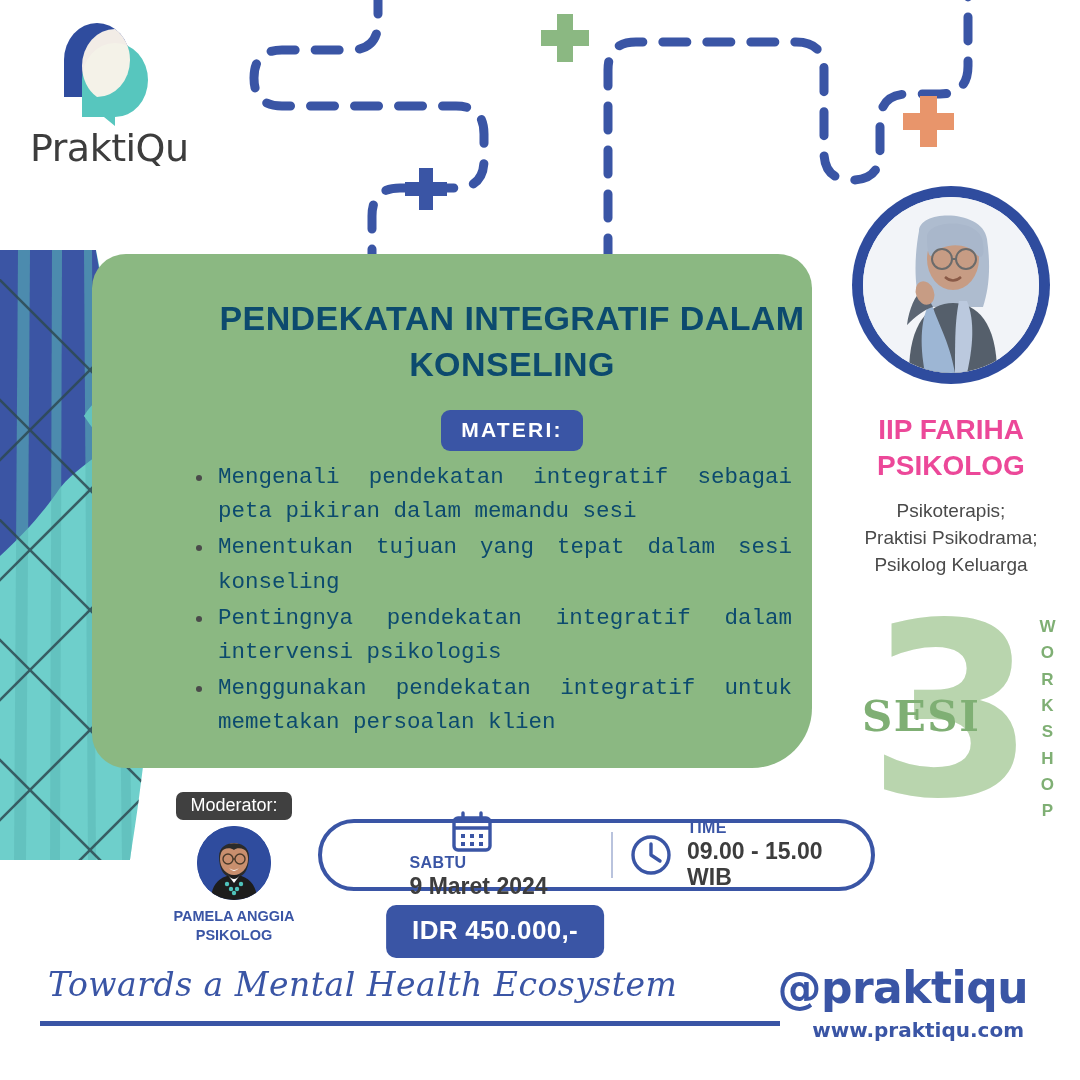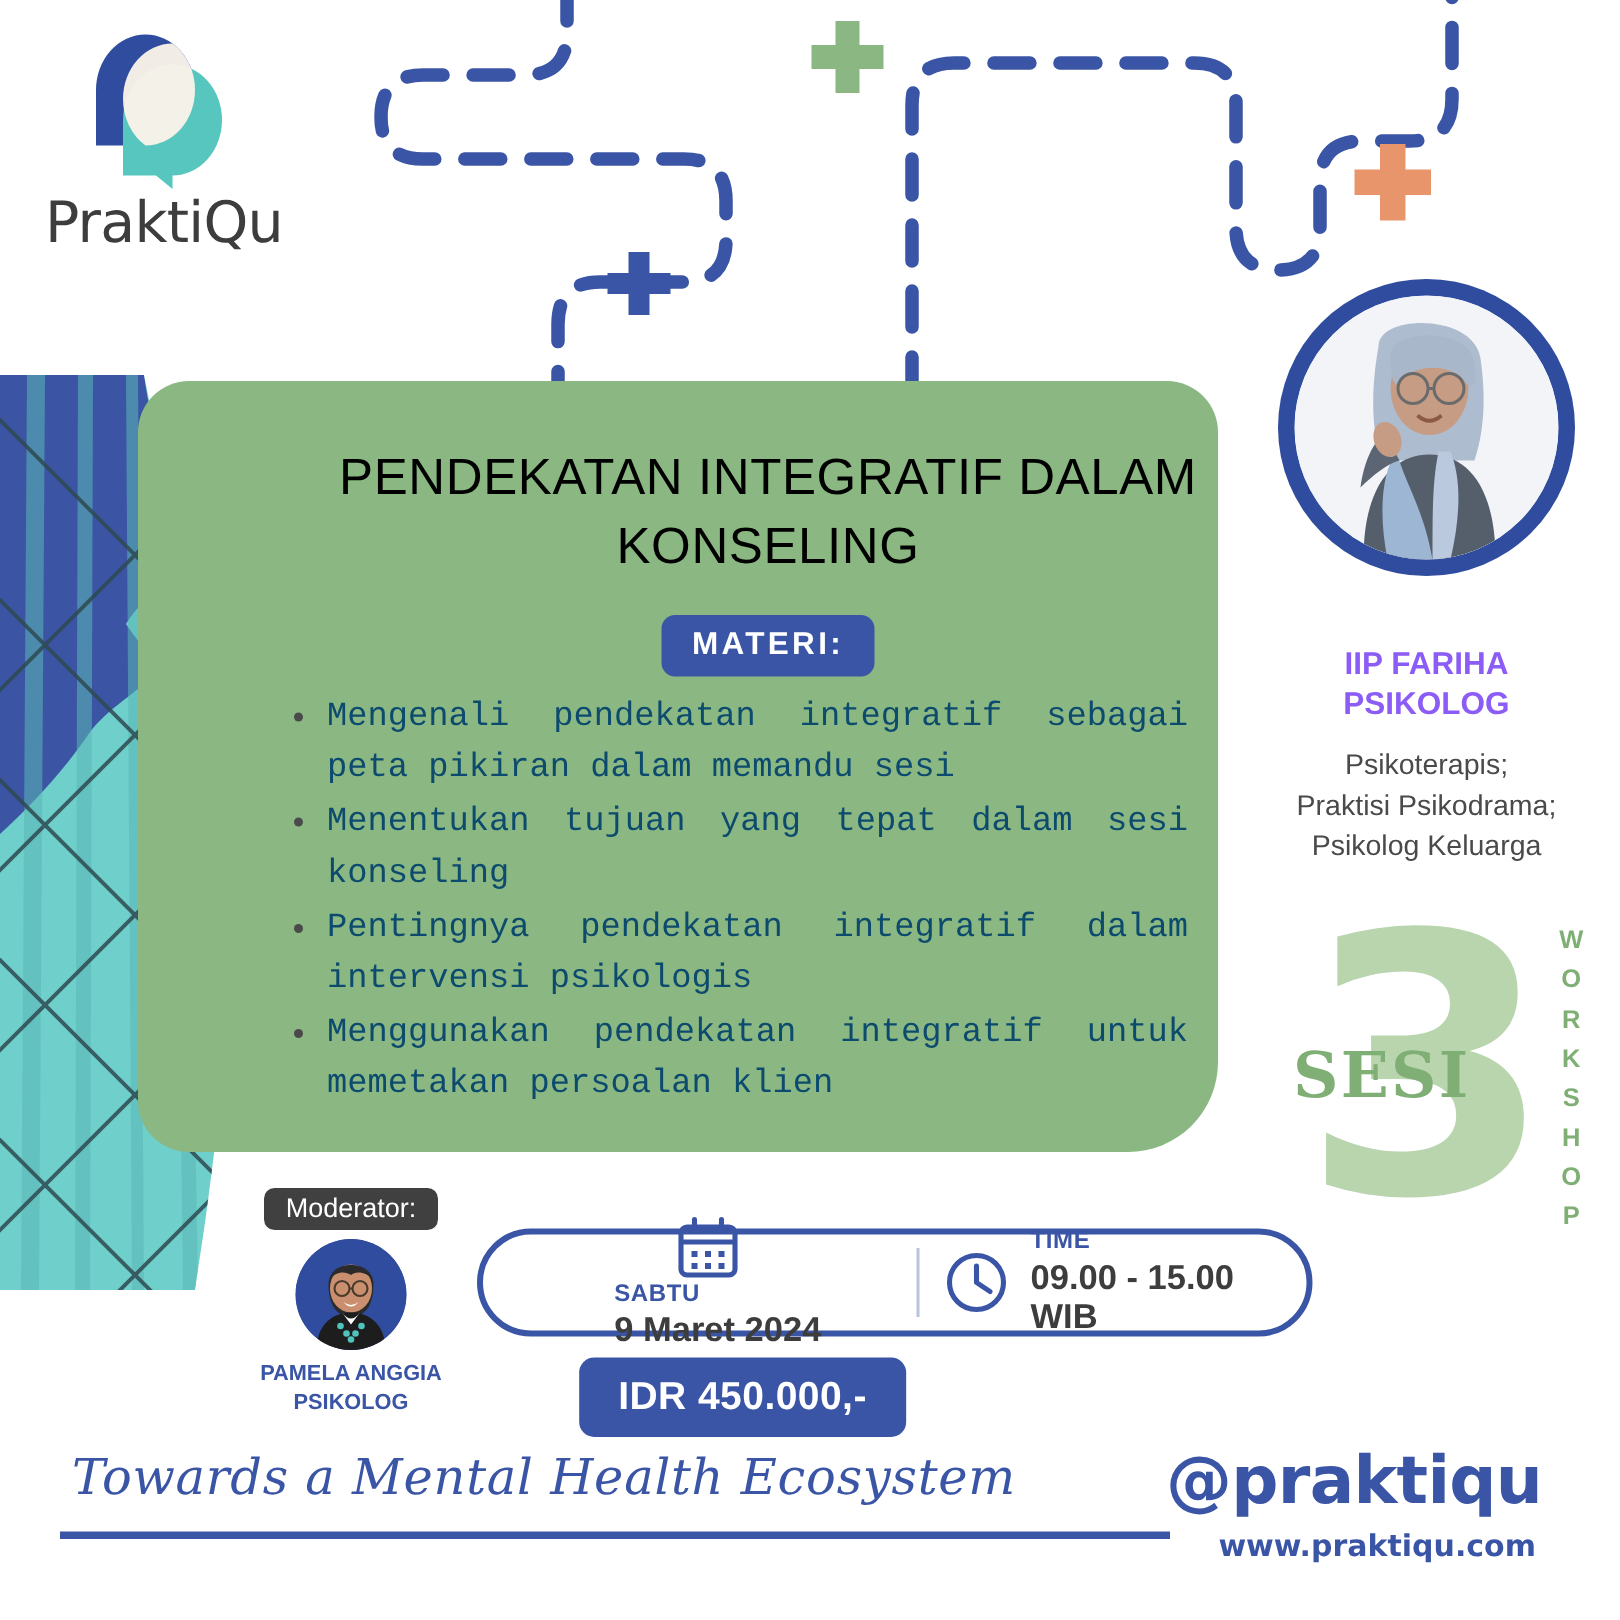--- a/index.html
+++ b/index.html
@@ -56,23 +56,23 @@
     border-radius: 34px 34px 60px 34px;
   }
   .title-block {
     position: absolute;
     left: 120px; top: 42px;
     width: 600px;
     text-align: center;
   }
   .poster-title {
     margin: 0;
-    color: #000000;
+    color: #0c4a6e;
     font-size: 34px;
-    font-weight: normal;
+    font-weight: bold;
     line-height: 1.35;
     letter-spacing: 0.4px;
     font-family: "Liberation Sans", sans-serif;
   }
   .materi-badge {
     display: inline-block;
     margin-top: 22px;
     background: #3A55A5;
     color: #ffffff;
     font-size: 21px;
@@ -126,23 +126,23 @@
   }
   .speaker-photo-inner {
     position: absolute;
     left: 11px; top: 11px;
     width: 176px; height: 176px;
     border-radius: 50%;
     overflow: hidden;
     background: #eef1f6;
   }
   .speaker-name {
-    margin-top: 46px;
-    color: #8b5cf6;
-    font-size: 21px;
+    margin-top: 28px;
+    color: #ec4899;
+    font-size: 28px;
     font-weight: bold;
     line-height: 1.28;
     white-space: pre-line;
   }
   .speaker-roles {
     margin-top: 14px;
     color: #4a4a4a;
     font-size: 19px;
     line-height: 1.42;
     white-space: pre-line;

